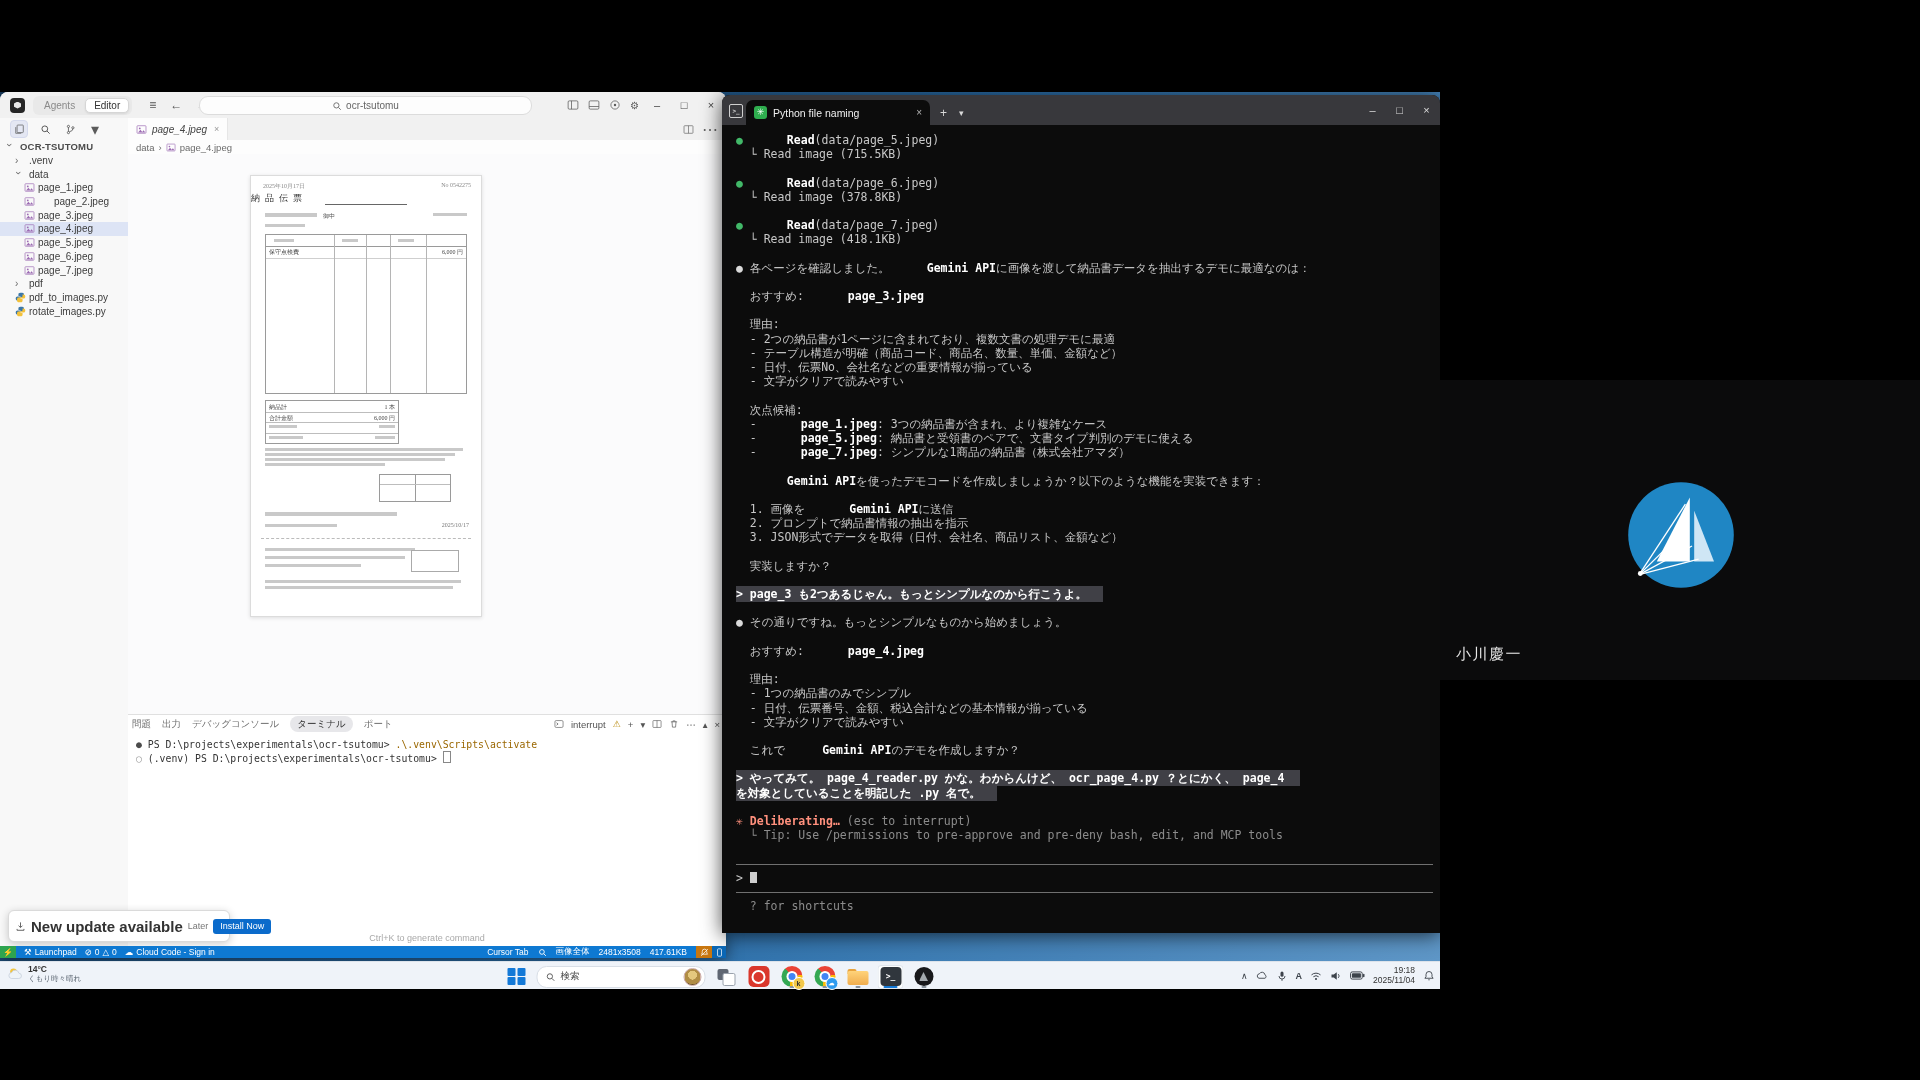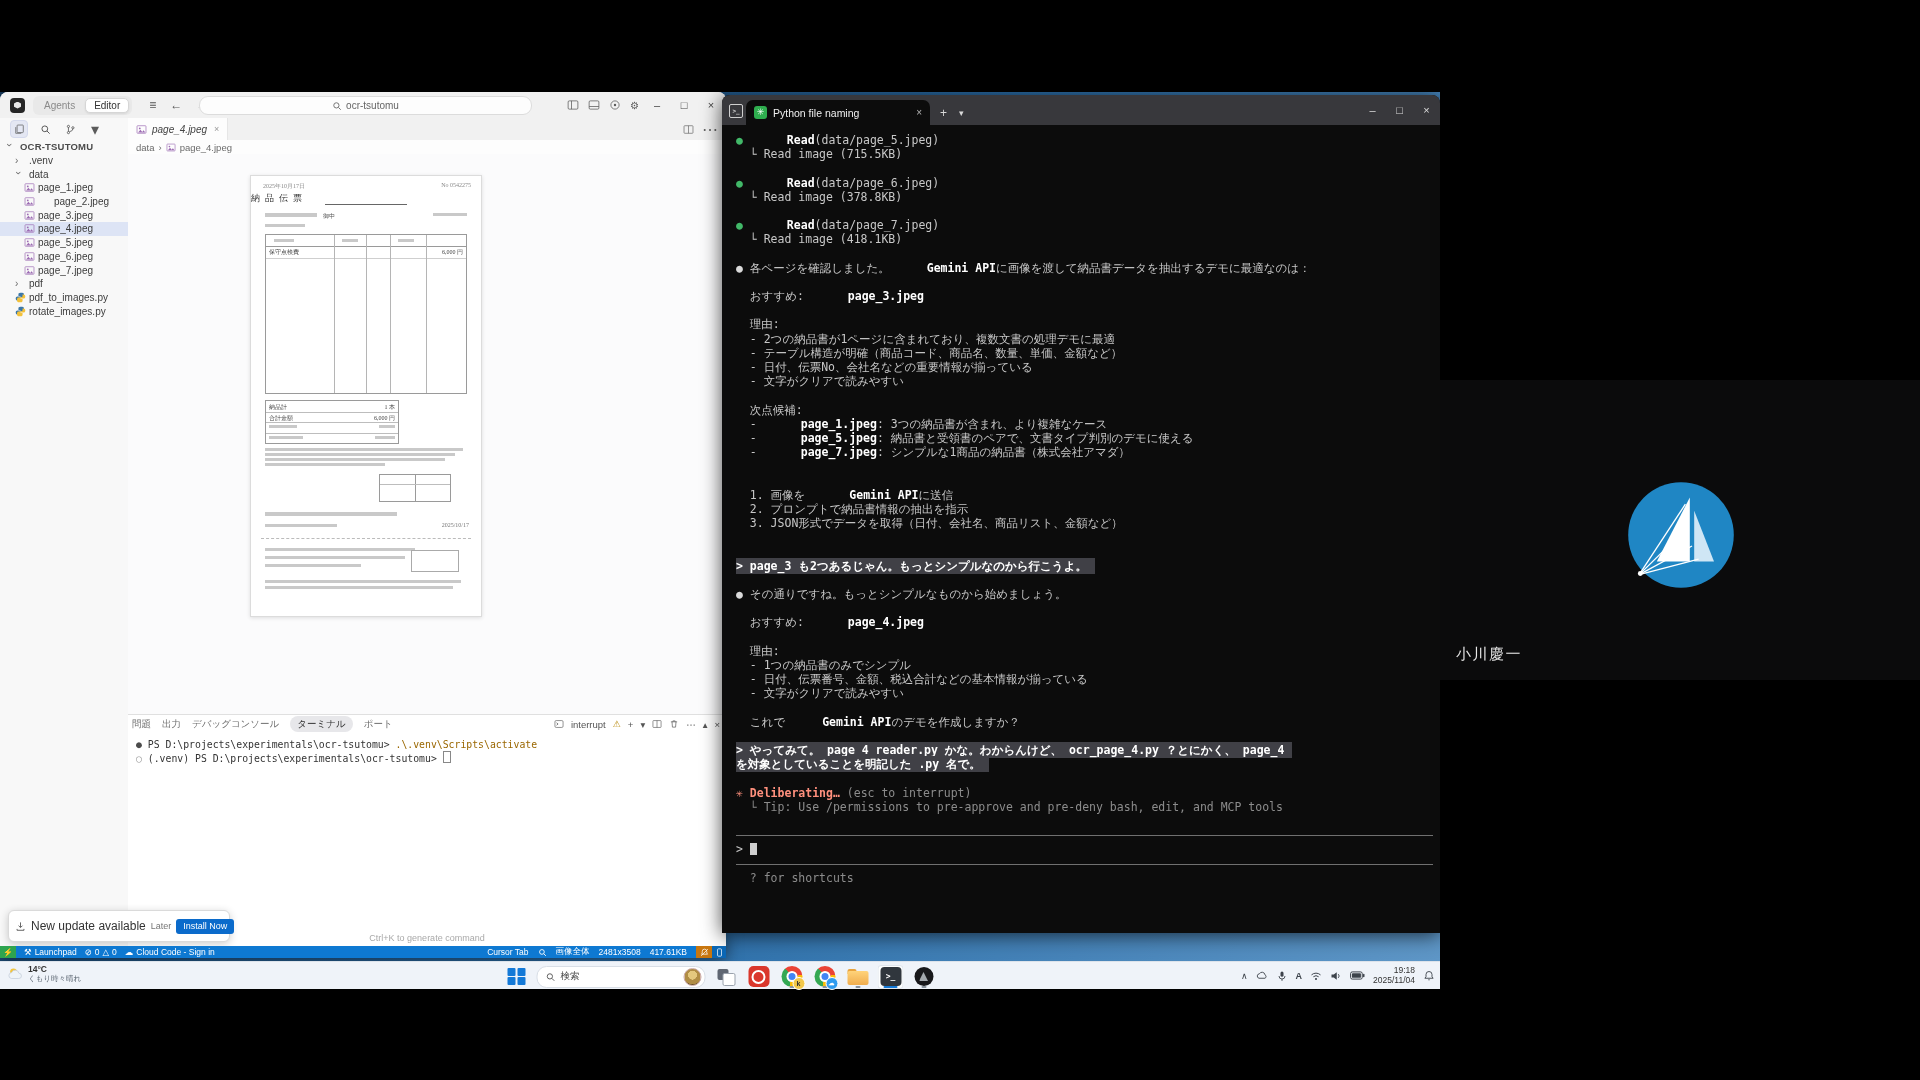--- a/index.html
+++ b/index.html
@@ -90,21 +90,21 @@
   .warn{color:#b58400;font-size:9px;}
   .plines{margin:5px 0 0 8px;font:9.8px/13px "DejaVu Sans Mono",monospace;white-space:pre;}
   .p-dot{color:#4b4b4b;} .p-odot{color:#999;} .p-pt{color:#333;} .p-cmd{color:#9a6700;}
   .p-cur{display:inline-block;width:6px;height:10px;border:1px solid #888;vertical-align:-1px;}
   .phint{position:absolute;left:50%;transform:translateX(-50%);bottom:3px;font-size:9px;color:#a9a9a9;}
 
   
   .notif{position:absolute;left:8px;bottom:16px;width:208px;height:30px;background:#fff;border:1px solid #dadada;
     border-radius:6px;box-shadow:0 2px 8px rgba(0,0,0,.2);display:flex;align-items:center;gap:5px;padding:0 6px;z-index:6;}
   .notif svg{width:11px;height:11px;color:#555;flex:none;}
-  .notif .nt{font-size:12px;color:#333;white-space:nowrap;}
+  .notif .nt{font-size:15px;color:#333;white-space:nowrap;font-weight:bold;}
   .notif .later{margin-left:auto;font-size:9px;color:#777;}
   .notif .install{font-size:9px;color:#fff;background:#0b6bcb;border-radius:3px;padding:2.5px 7px;white-space:nowrap;}
 
   
   .statusbar{position:absolute;left:0;bottom:0;width:100%;height:12px;background:#0e79d2;color:#fff;
     display:flex;align-items:center;font-size:8.5px;z-index:7;}
   .sb-remote{width:16px;height:100%;background:#2ea44f;display:flex;align-items:center;justify-content:center;font-size:8px;}
   .sb-item{display:flex;align-items:center;gap:3px;margin-left:8px;white-space:nowrap;}
   .sb-right{margin-left:auto;display:flex;align-items:center;height:100%;}
   .sb-right .sb-item{margin-left:0;margin-right:9px;}
@@ -127,21 +127,21 @@
   .wt-tabx{color:#b5b5b5;font-size:10px;}
   .wt-new{color:#d9d9d9;font-size:12px;margin:0 0 5px 10px;}
   .wt-dd{color:#d9d9d9;font-size:9px;margin:0 0 7px 12px;}
   .wt-ctl{margin-left:auto;display:flex;align-items:center;height:100%;}
   .wt-ctl span{width:27px;text-align:center;color:#ddd;font-size:11px;line-height:30px;}
   .wt-body{position:absolute;left:14px;right:4px;top:38px;bottom:0;overflow:hidden;
     font:11.5px/14.2px "DejaVu Sans Mono",monospace;color:#c8c8c8;}
   .tline{height:14.2px;white-space:pre;}
   .s-t{color:#c8c8c8;} .s-b{color:#fff;font-weight:bold;padding-left:37px;} .s-gb{color:#42b969;}
   .s-wb{color:#dadada;} .s-dim{color:#8c8c8c;} .s-acc{color:#ff907d;font-weight:bold;}
-  .s-hb{background:#404046;color:#fff;font-weight:bold;padding:1px 8px 1px 0;}
+  .s-hb{background:#404046;color:#fff;font-weight:bold;padding:1px 16px 1px 0;}
   .trule{height:14.2px;position:relative;}
   .trule:before{content:"";position:absolute;left:-7px;right:3px;top:7px;border-top:1px solid #707070;}
   .blockcur{display:inline-block;width:7px;height:11.5px;background:#cfcfcf;vertical-align:-1.5px;}
 
   
   .cam{position:absolute;left:1440px;top:380px;width:480px;height:300px;background:#0b0b0c;}
   .cam-logo{position:absolute;left:186px;top:100px;width:110px;height:110px;}
   .cam-name{position:absolute;left:16px;bottom:16px;color:#e8e8e8;font-size:15px;letter-spacing:1.5px;}
 
   
@@ -588,25 +588,27 @@
         <div class="tline"><span class="s-t">  - 2つの納品書が1ページに含まれており、複数文書の処理デモに最適</span></div>
         <div class="tline"><span class="s-t">  - テーブル構造が明確（商品コード、商品名、数量、単価、金額など）</span></div>
         <div class="tline"><span class="s-t">  - 日付、伝票No、会社名などの重要情報が揃っている</span></div>
         <div class="tline"><span class="s-t">  - 文字がクリアで読みやすい</span></div>
         <div class="tline"></div>
         <div class="tline"><span class="s-t">  次点候補:</span></div>
         <div class="tline"><span class="s-t">  - </span><span class="s-b">page_1.jpeg</span><span class="s-t">: 3つの納品書が含まれ、より複雑なケース</span></div>
         <div class="tline"><span class="s-t">  - </span><span class="s-b">page_5.jpeg</span><span class="s-t">: 納品書と受領書のペアで、文書タイプ判別のデモに使える</span></div>
         <div class="tline"><span class="s-t">  - </span><span class="s-b">page_7.jpeg</span><span class="s-t">: シンプルな1商品の納品書（株式会社アマダ）</span></div>
         <div class="tline"></div>
+        <div class="tline"><span class="s-t">  </span><span class="s-b">Gemini API</span><span class="s-t">を使ったデモコードを作成しましょうか？以下のような機能を実装できます：</span></div>
         <div class="tline"></div>
         <div class="tline"><span class="s-t">  1. 画像を </span><span class="s-b">Gemini API</span><span class="s-t">に送信</span></div>
         <div class="tline"><span class="s-t">  2. プロンプトで納品書情報の抽出を指示</span></div>
         <div class="tline"><span class="s-t">  3. JSON形式でデータを取得（日付、会社名、商品リスト、金額など）</span></div>
         <div class="tline"></div>
+        <div class="tline"><span class="s-t">  実装しますか？</span></div>
         <div class="tline"></div>
         <div class="tline"><span class="s-hb">&gt; page_3 も2つあるじゃん。もっとシンプルなのから行こうよ。</span></div>
         <div class="tline"></div>
         <div class="tline"><span class="s-wb">● </span><span class="s-t">その通りですね。もっとシンプルなものから始めましょう。</span></div>
         <div class="tline"></div>
         <div class="tline"><span class="s-t">  おすすめ: </span><span class="s-b">page_4.jpeg</span></div>
         <div class="tline"></div>
         <div class="tline"><span class="s-t">  理由:</span></div>
         <div class="tline"><span class="s-t">  - 1つの納品書のみでシンプル</span></div>
         <div class="tline"><span class="s-t">  - 日付、伝票番号、金額、税込合計などの基本情報が揃っている</span></div>

